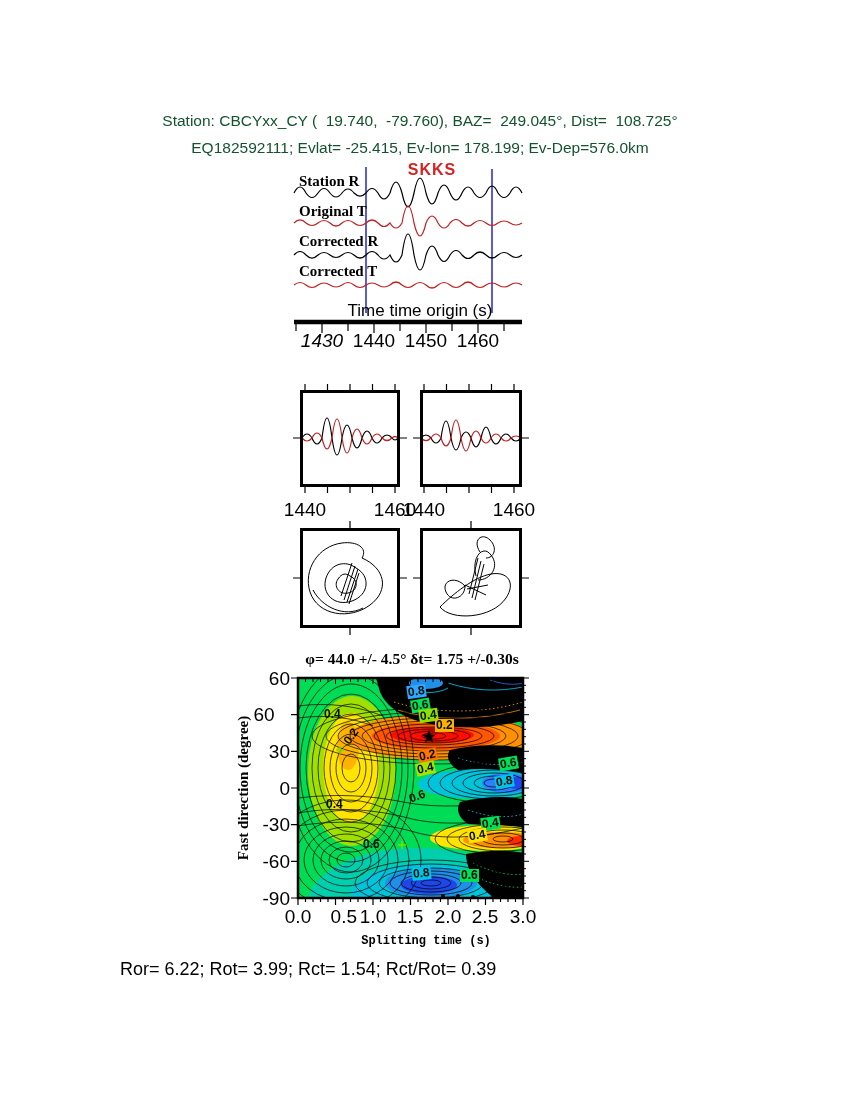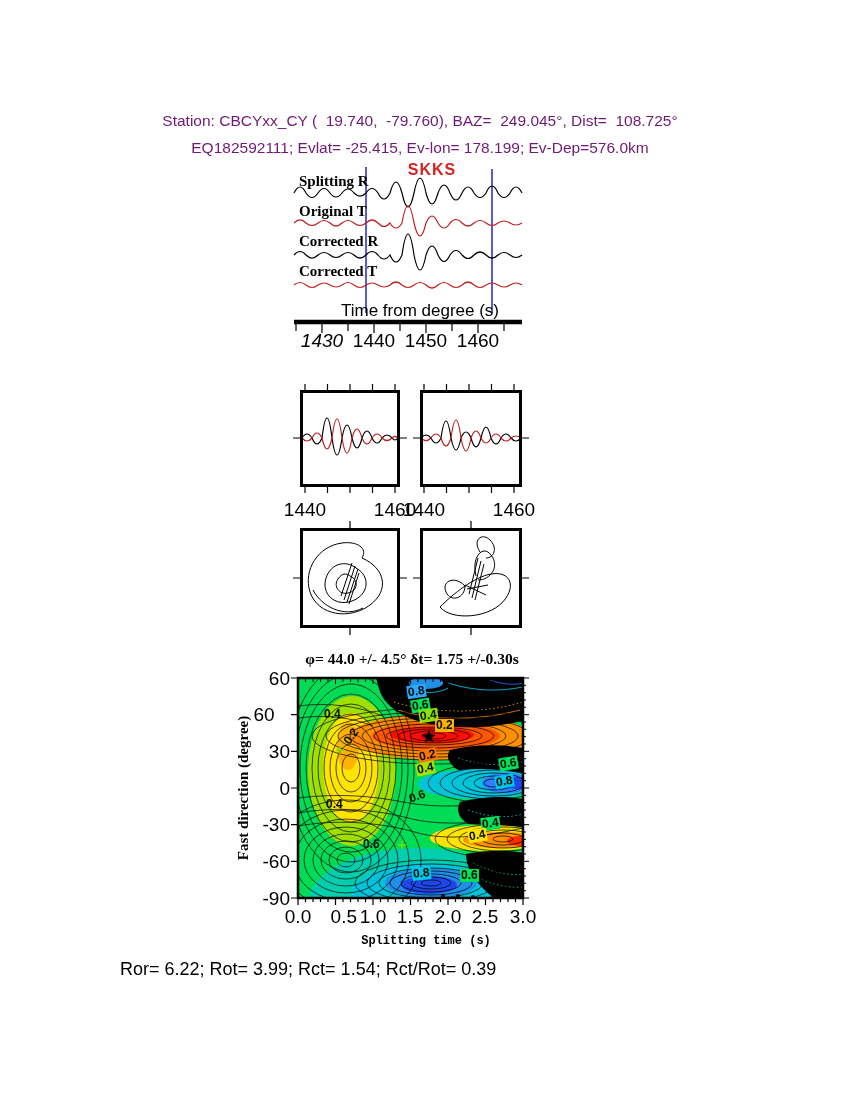--- a/index.html
+++ b/index.html
@@ -1,19 +1,19 @@
 <!DOCTYPE html>
 <html><head>
 <meta charset="utf-8">
 <style>
   html,body{margin:0;padding:0;background:#fff;}
   .page{position:relative;width:850px;height:1100px;background:#ffffff;
         font-family:"Liberation Sans",sans-serif;color:#000;overflow:hidden;}
   .abs{position:absolute;}
-  .hline{white-space:pre;font-size:15.5px;color:#701a75;text-align:center;}
+  .hline{white-space:pre;font-size:15.5px;color:#14532d;text-align:center;}
   .phase{font-size:16px;color:#d32323;text-align:center;font-weight:bold;letter-spacing:1px;}
   .tracelabel{font-family:"Liberation Serif",serif;font-weight:bold;font-size:15px;}
   .axistitle-sans{font-size:17px;text-align:center;}
   .ticklab{font-size:19px;text-align:center;}
   .ticklab-r{font-size:19px;text-align:right;}
   .serifb{font-family:"Liberation Serif",serif;font-weight:bold;font-size:15.5px;text-align:center;}
   .ylab{transform:translate(-50%,-50%) rotate(-90deg);white-space:nowrap;
         font-family:"Liberation Serif",serif;font-weight:bold;font-size:15px;}
   .footer{font-size:18px;}
   .chip{position:absolute;font-size:12px;font-weight:bold;line-height:13px;
@@ -35,26 +35,26 @@
     <path d="M74,4V150" stroke="#3333cc" stroke-width="1.6" fill="none"></path>
     <path d="M200,6V150" stroke="#3333cc" stroke-width="1.6" fill="none"></path>
     <path stroke="#000000" stroke-width="1.2" fill="none" d="M2,30 q6,-12 12,0 q6,9 12,0 q6,-9 12,0 q6,8 12,0 q6,-8 12,0 q6,6 12,0 q6,-9 12,0 q6,12 12,0 q6,-22 12,0 q6,28 12,0 q6,-30 12,0 q6,22 12,0 q6,-16 12,0 q6,14 12,0 q6,-12 12,0 q6,9 12,0 q6,-14 12,0 q6,9 12,0 q6,-12 12,0"></path>
     <path stroke="#c02020" stroke-width="1.2" fill="none" d="M2,60 q6,-6 12,0 q6,5 12,0 q6,-5 12,0 q6,6 12,0 q6,-5 12,0 q6,5 12,0 q6,-6 12,0 q6,7 12,0 q6,10 12,0 q6,-34 12,0 q6,26 12,0 q6,-14 12,0 q6,10 12,0 q6,-7 12,0 q6,6 12,0 q6,-5 12,0 q6,5 12,0 q6,-4 12,0 q6,4 12,0"></path>
     <path stroke="#000000" stroke-width="1.2" fill="none" d="M2,92 q6,-7 12,0 q6,6 12,0 q6,-5 12,0 q6,5 12,0 q6,-5 12,0 q6,6 12,0 q6,-7 12,0 q6,8 12,0 q6,14 12,0 q6,-42 12,0 q6,30 12,0 q6,-18 12,0 q6,13 12,0 q6,-9 12,0 q6,7 12,0 q6,-6 12,0 q6,6 12,0 q6,-5 12,0 q6,5 12,0"></path>
     <path stroke="#c02020" stroke-width="1.2" fill="none" d="M2,122 q6,-5 12,0 q6,5 12,0 q6,-4 12,0 q6,4 12,0 q6,-5 12,0 q6,5 12,0 q6,-4 12,0 q6,4 12,0 q6,-6 12,0 q6,5 12,0 q6,-5 12,0 q6,6 12,0 q6,-5 12,0 q6,5 12,0 q6,-6 12,0 q6,5 12,0 q6,-4 12,0 q6,4 12,0 q6,-4 12,0"></path>
     <path d="M2,159H230" stroke="#000" stroke-width="4.5" fill="none"></path>
     <path d="M4,161v7M30,161v9M56,161v7M82,161v9M108,161v7M134,161v9M160,161v7M186,161v9M212,161v7" stroke="#000" stroke-width="1.2" fill="none"></path>
   </svg>
 
-  <div class="abs tracelabel" style="left:299px;top:173px;">Splitting R</div>
+  <div class="abs tracelabel" style="left:299px;top:173px;">Station R</div>
   <div class="abs tracelabel" style="left:299px;top:203px;">Original T</div>
   <div class="abs tracelabel" style="left:299px;top:233px;">Corrected R</div>
   <div class="abs tracelabel" style="left:299px;top:263px;">Corrected T</div>
 
-  <div class="abs axistitle-sans" style="left:320px;top:301px;width:200px;">Time from degree (s)</div>
+  <div class="abs axistitle-sans" style="left:320px;top:301px;width:200px;">Time time origin (s)</div>
   <div class="abs ticklab" style="left:298px;top:330px;width:48px;font-style:italic;">1430</div>
   <div class="abs ticklab" style="left:350px;top:330px;width:48px;">1440</div>
   <div class="abs ticklab" style="left:402px;top:330px;width:48px;">1450</div>
   <div class="abs ticklab" style="left:454px;top:330px;width:48px;">1460</div>
 
   <svg class="abs" style="left:300px;top:390px;" width="100" height="97" viewBox="0 0 100 97">
     <path d="M5,1v-7M27.5,1v-7M50,1v-7M72.5,1v-7M95,1v-7M5,96v7M27.5,96v7M50,96v7M72.5,96v7M95,96v7M1,48h-8M99,48h8" stroke="#000" stroke-width="1.2" fill="none"></path>
     <path stroke="#000" stroke-width="1.2" fill="none" d="M2,48 q5,-8 10,0 q5,12 10,0 q5,-40 10,0 q5,34 10,0 q5,-26 10,0 q5,20 10,0 q5,-14 10,0 q5,10 10,0 q5,-6 10,0 q3,4 6,0"></path>
     <path stroke="#c02020" stroke-width="1.2" fill="none" d="M2,48 q5,6 10,0 q5,-10 10,0 q5,22 10,0 q5,-38 10,0 q5,30 10,0 q5,-18 10,0 q5,12 10,0 q5,-8 10,0 q5,5 10,0 q3,-3 6,0"></path>
     <rect x="1.5" y="1.5" width="97" height="94" fill="none" stroke="#000" stroke-width="3"></rect>

